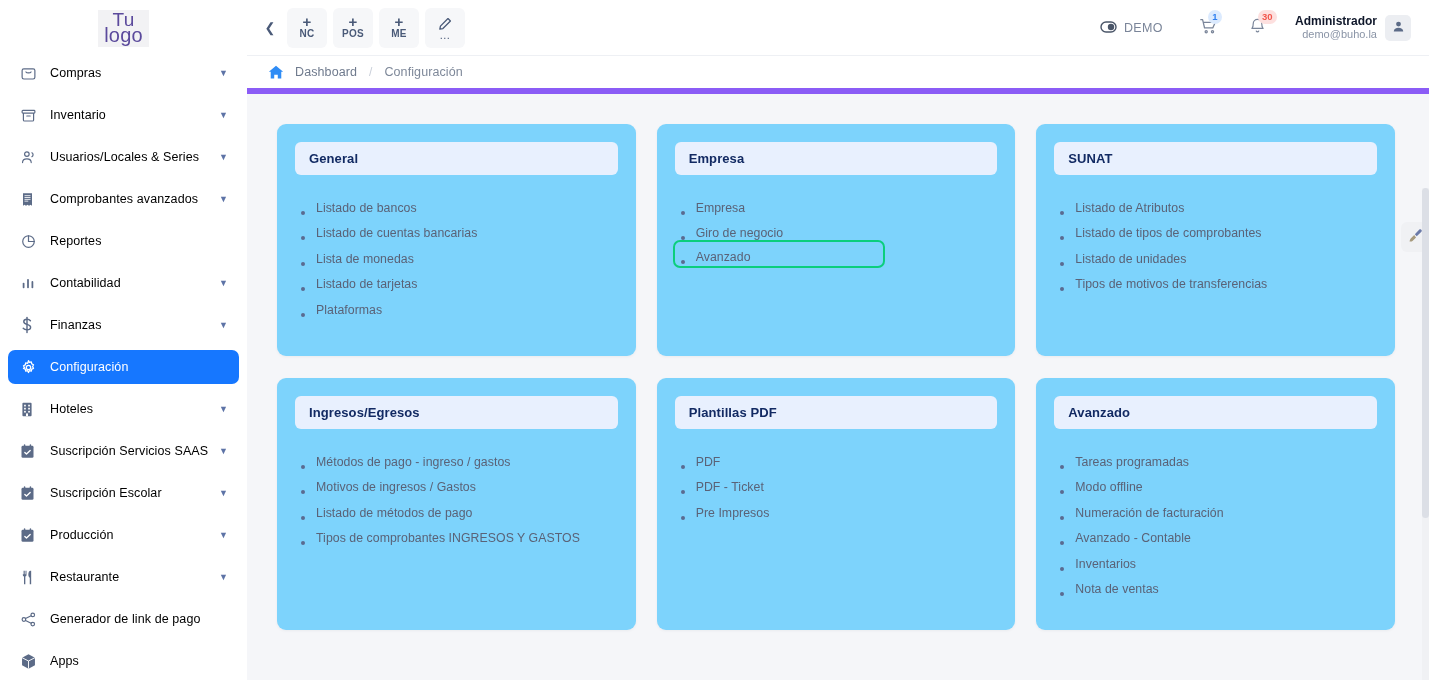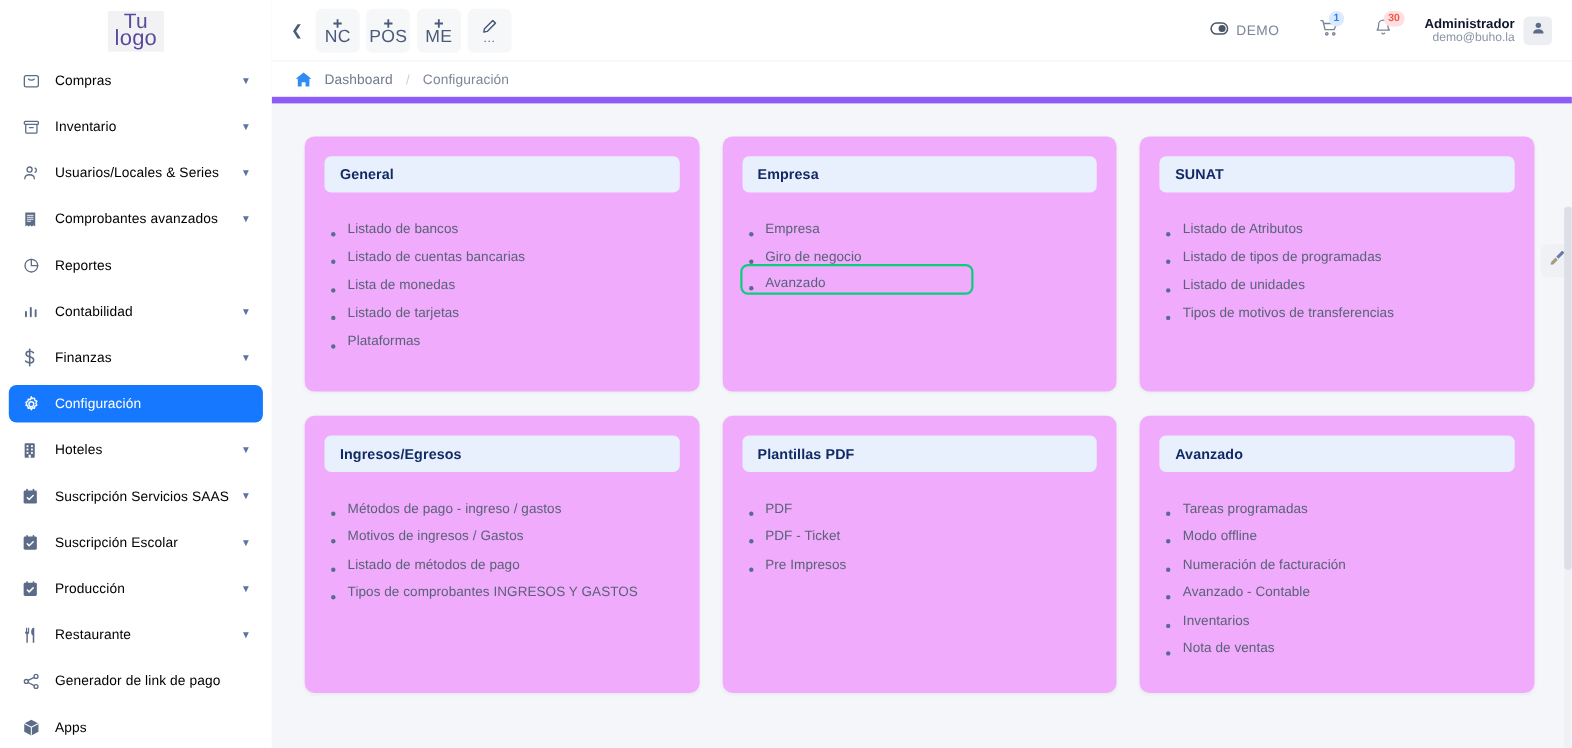--- a/index.html
+++ b/index.html
@@ -61,21 +61,21 @@
     width: 26px; height: 30px; display: flex; align-items: center;
     justify-content: center; color: #4a5a78; font-size: 13px; cursor: pointer;
   }
   .qbtns { display: flex; gap: 6px; margin-left: 4px; }
   .qbtn {
     width: 40px; height: 40px; background: #f6f7f9; border-radius: 6px;
     display: flex; flex-direction: column; align-items: center;
     justify-content: center; cursor: pointer; color: #4a5a78;
   }
   .qbtn .plus { font-size: 15px; line-height: 13px; font-weight: 600; }
-  .qbtn .tag { font-size: 16px; font-weight: 400; line-height: 12px; letter-spacing: .3px; }
+  .qbtn .tag { font-size: 10px; font-weight: 700; line-height: 12px; letter-spacing: .3px; }
   .qbtn .dots { font-size: 11px; line-height: 8px; letter-spacing: .5px; }
   .qbtn svg { display: block; }
 
   .spacer { flex: 1 1 auto; }
   .topright { display: flex; align-items: center; gap: 0; }
   .demo-box { display: flex; align-items: center; gap: 7px; margin-right: 28px; cursor: pointer; }
   .demo-box .lbl { color: #7a8599; font-size: 12.5px; letter-spacing: .4px; }
   .icon-btn { position: relative; width: 34px; height: 34px; display: flex;
     align-items: center; justify-content: center; cursor: pointer; color: #7a8599; }
   .badge {
@@ -104,21 +104,21 @@
   .crumb { font-size: 12.5px; color: #7e8899; cursor: pointer; letter-spacing: .1px; }
   .crumb.link { color: #6f7a8d; }
   .crumb-sep { color: #c9cfd9; font-size: 12px; margin: 0 2px; }
 
   .content { flex: 1 1 auto; overflow: hidden; padding: 30px 34px 0 30px; position: relative; }
   .grid {
     display: grid; grid-template-columns: repeat(3, 1fr);
     gap: 22px 21px; max-width: 1120px;
   }
   .card {
-    background: #f0abfc; border-radius: 9px; padding: 18px 18px 20px 18px;
+    background: #7dd3fc; border-radius: 9px; padding: 18px 18px 20px 18px;
     box-shadow: 0 1px 3px rgba(20,30,60,.05);
   }
   .card.r1 { min-height: 232px; }
   .card.r2 { min-height: 252px; }
   .card-head {
     background: #e8f0fe; border-radius: 6px; height: 33px;
     display: flex; align-items: center; padding: 0 14px;
     font-size: 13px; font-weight: 700; color: #122a63; letter-spacing: .1px;
   }
   .card-list { margin-top: 14px; padding: 0 4px; }
@@ -474,21 +474,21 @@
           </div>
           <div class="card r1">
             <div class="card-head">SUNAT</div>
             <ul class="card-list">
               <li class="">
                 <span class="dot"></span>
                 <span class="txt">Listado de Atributos</span>
               </li>
               <li class="">
                 <span class="dot"></span>
-                <span class="txt">Listado de tipos de programadas</span>
+                <span class="txt">Listado de tipos de comprobantes</span>
               </li>
               <li class="">
                 <span class="dot"></span>
                 <span class="txt">Listado de unidades</span>
               </li>
               <li class="">
                 <span class="dot"></span>
                 <span class="txt">Tipos de motivos de transferencias</span>
               </li>
             </ul>

